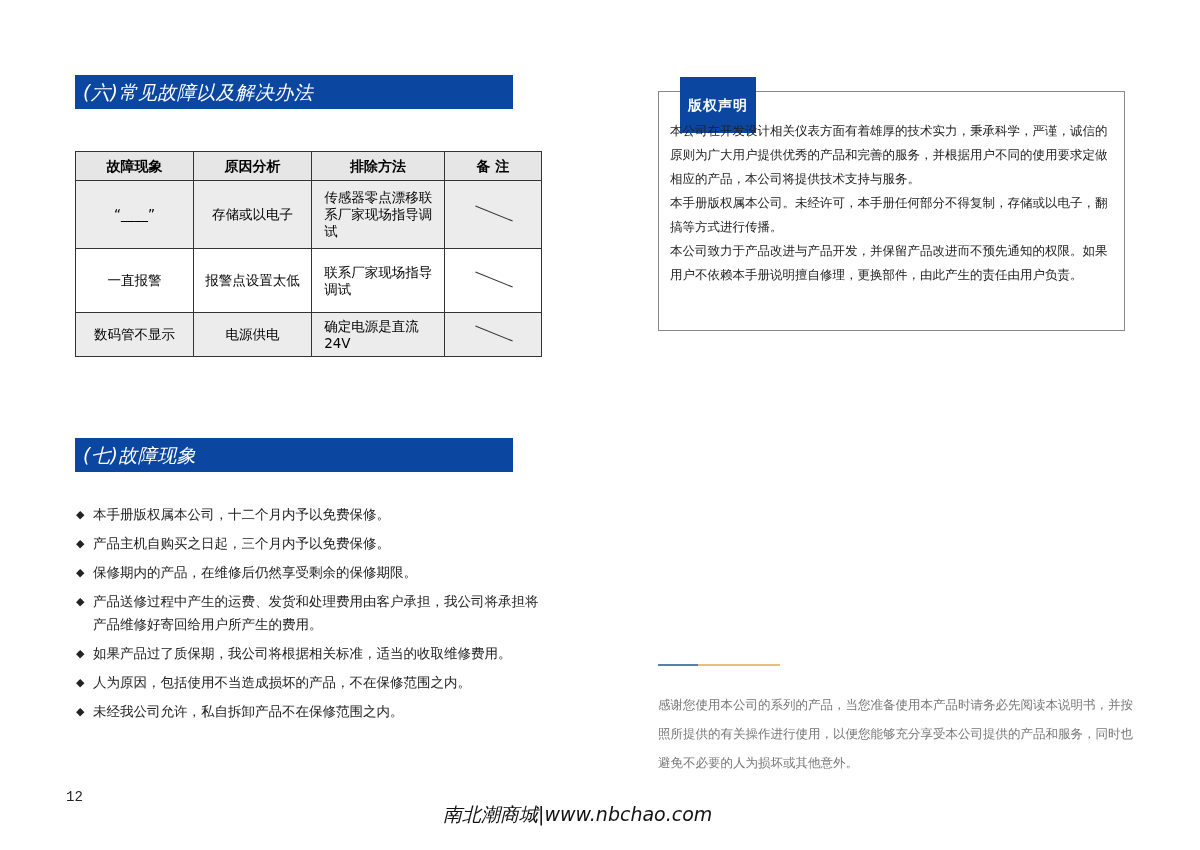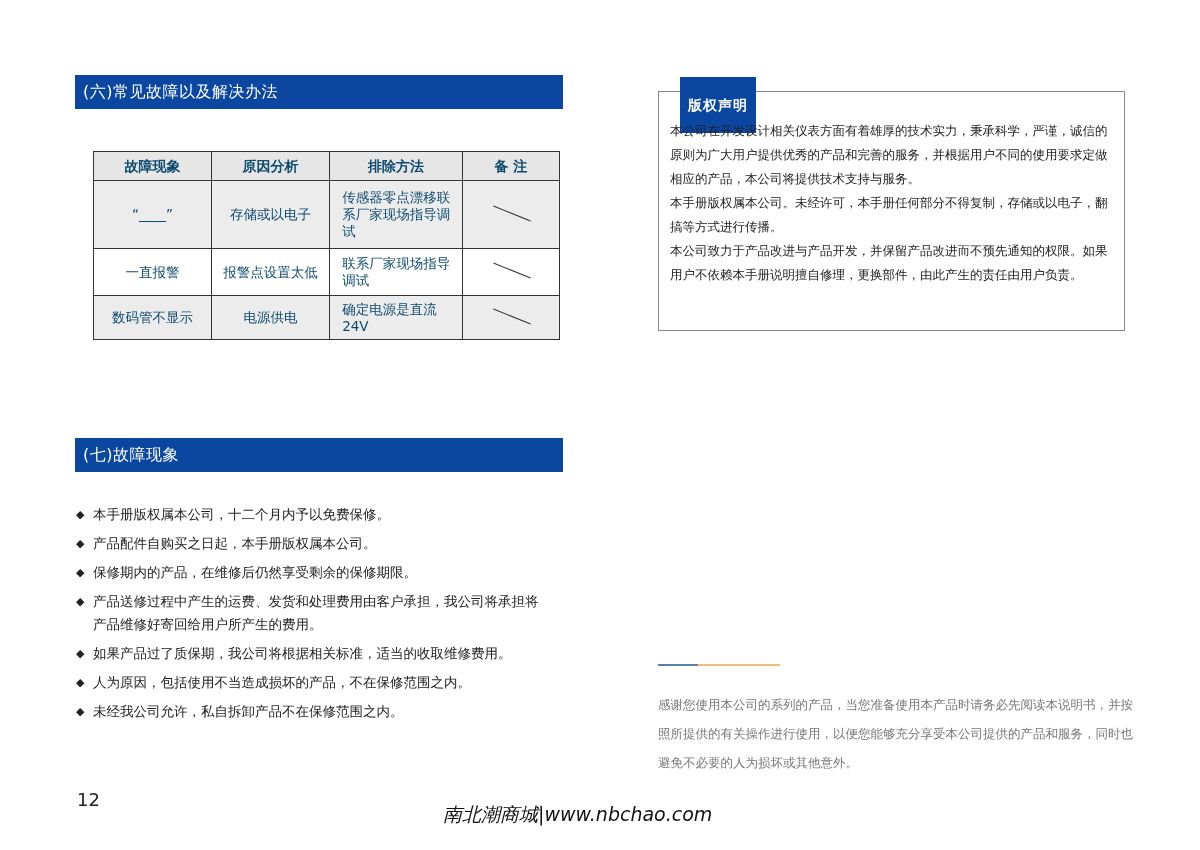--- a/index.html
+++ b/index.html
@@ -2,31 +2,32 @@
 <html><head>
 <meta charset="utf-8">
 <style>
   html, body { margin: 0; padding: 0; }
   body {
     width: 1200px; height: 850px; background: #ffffff; position: relative;
     font-family: "DejaVu Sans", "Liberation Sans", sans-serif; color: #222;
     overflow: hidden;
   }
   .section-bar {
-    position: absolute; left: 75px; width: 488px; height: 34px;
-    background: #0b47a1; color: #fff; font-size: 16px;
+    position: absolute; left: 75px; width: 438px; height: 34px;
+    background: #0b47a1; color: #fff; font-size: 19px;
     line-height: 34px; padding-left: 8px; box-sizing: border-box;
     letter-spacing: 0.5px;
+    font-style: italic;
   }
   #sec6 { top: 75px; }
   #sec7 { top: 438px; }
 
   table.fault {
     position: absolute; left: 75px; top: 151px; width: 467px;
-    border-collapse: collapse; font-size: 13.5px; color: #0c4a6e; margin-left: 18px;
+    border-collapse: collapse; font-size: 13.5px; color: #000000;
   }
   table.fault th, table.fault td {
     border: 1.5px solid #333; text-align: center; vertical-align: middle;
     padding: 2px 4px; line-height: 17px;
   }
   table.fault th { background: #e6e6e6; height: 24px; font-weight: bold; font-size: 14px; }
   table.fault tr.gray td { background: #ececec; }
   table.fault td.left { text-align: left; padding-left: 12px; }
   table.fault td.left2 { text-align: left; padding-left: 4px; }
   .slash { display: inline-block; width: 38px; height: 14px; position: relative; }
@@ -35,21 +36,21 @@
     background: #333; transform: rotate(22deg); transform-origin: center;
   }
 
   ul.service {
     position: absolute; left: 76px; top: 503px; width: 470px;
     list-style: none; margin: 0; padding: 0; font-size: 13.5px; color: #222;
   }
   ul.service li { position: relative; padding-left: 17px; line-height: 23px; margin-bottom: 6px; }
   ul.service li .bullet { position: absolute; left: 0; top: 0; font-size: 11px; color: #222; }
 
-  .page-num { position: absolute; left: 77px; top: 789px; font-size: 18px; color: #222; }
+  .page-num { position: absolute; left: 66px; top: 789px; font-size: 14px; color: #222; font-family: Liberation Mono, monospace; }
   .footer-brand { position: absolute; left: 443px; top: 802px; font-size: 19px; color: #111; font-style: italic; }
 
   .copyright-box {
     position: absolute; left: 658px; top: 91px; width: 467px; height: 240px;
     border: 1.5px solid #888; box-sizing: border-box;
   }
   .copyright-tag {
     position: absolute; left: 680px; top: 77px; height: 24px; padding: 16px 8px;
     background: #0b47a1; color: #fff; font-size: 14px; line-height: 24px; font-weight: bold;
     letter-spacing: 1px;
@@ -83,40 +84,40 @@
       <th style="width:84px">备 注</th>
     </tr>
   </thead>
   <tbody>
     <tr class="gray" style="height:68px">
       <td>“____”</td>
       <td>存储或以电子</td>
       <td class="left">传感器零点漂移联系厂家现场指导调试</td>
       <td><span class="slash"></span></td>
     </tr>
-    <tr style="height:47px">
+    <tr style="height:64px">
       <td>一直报警</td>
       <td>报警点设置太低</td>
       <td class="left">联系厂家现场指导调试</td>
       <td><span class="slash"></span></td>
     </tr>
     <tr class="gray" style="height:44px">
       <td>数码管不显示</td>
       <td>电源供电</td>
       <td class="left">确定电源是直流24V</td>
       <td><span class="slash"></span></td>
     </tr>
   </tbody>
 </table>
 
 <div id="sec7" class="section-bar">(七)故障现象</div>
 
 <ul class="service">
   <li><span class="bullet">◆</span><span>本手册版权属本公司，十二个月内予以免费保修。</span></li>
-  <li><span class="bullet">◆</span><span>产品配件自购买之日起，本手册版权属本公司。</span></li>
+  <li><span class="bullet">◆</span><span>产品主机自购买之日起，三个月内予以免费保修。</span></li>
   <li><span class="bullet">◆</span><span>保修期内的产品，在维修后仍然享受剩余的保修期限。</span></li>
   <li><span class="bullet">◆</span><span>产品送修过程中产生的运费、发货和处理费用由客户承担，我公司将承担将产品维修好寄回给用户所产生的费用。</span></li>
   <li><span class="bullet">◆</span><span>如果产品过了质保期，我公司将根据相关标准，适当的收取维修费用。</span></li>
   <li><span class="bullet">◆</span><span>人为原因，包括使用不当造成损坏的产品，不在保修范围之内。</span></li>
   <li><span class="bullet">◆</span><span>未经我公司允许，私自拆卸产品不在保修范围之内。</span></li>
 </ul>
 
 <div class="page-num">12</div>
 
 <div class="copyright-box"></div>

